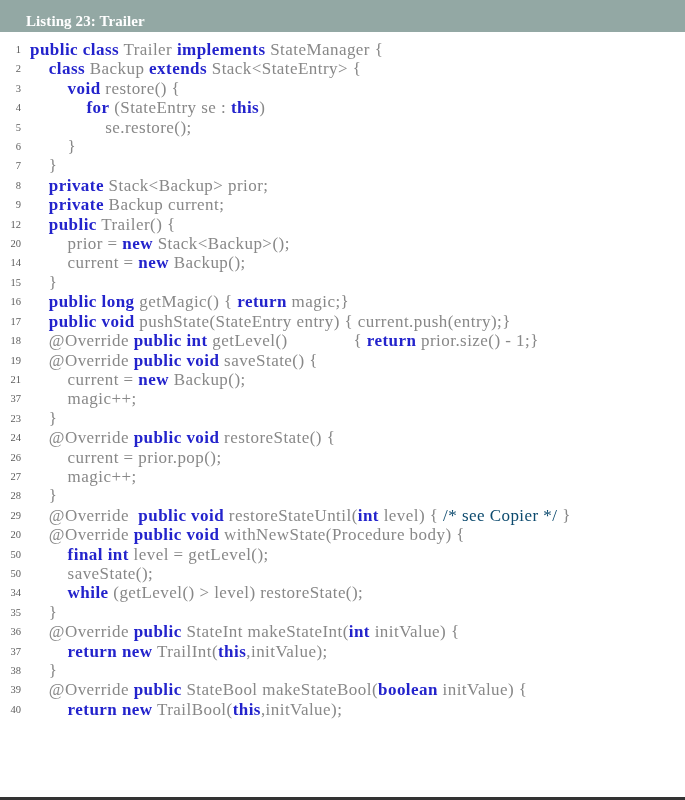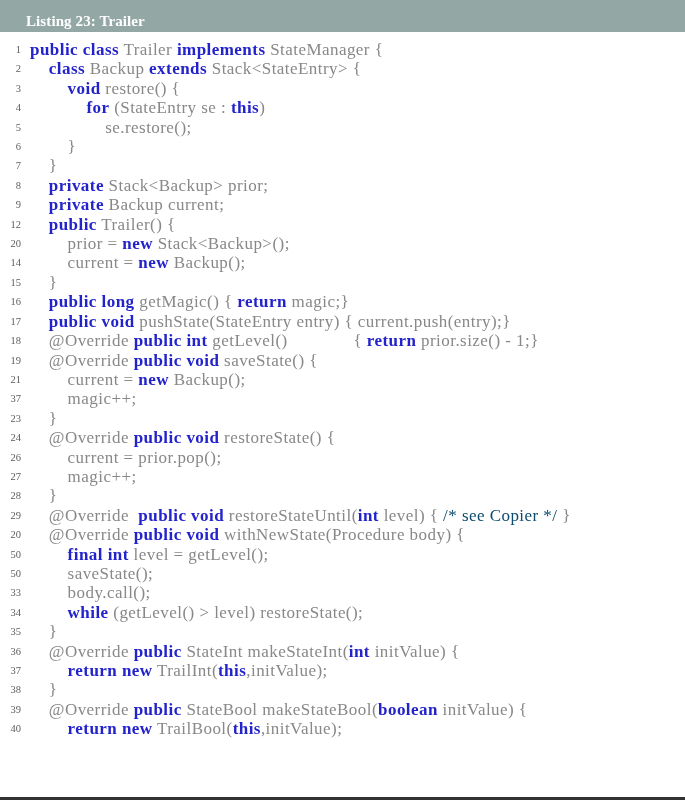--- a/index.html
+++ b/index.html
@@ -217,24 +217,20 @@
       </div>
       <div class="code-line">
         <div class="ln">50</div>
         <div class="src">        <span class="k">final</span> <span class="k">int</span> level = getLevel();</div>
       </div>
       <div class="code-line">
         <div class="ln">50</div>
         <div class="src">        saveState();</div>
       </div>
       <div class="code-line">
-        <div class="ln">33</div>
-        <div class="src">        body.call();</div>
-      </div>
-      <div class="code-line">
         <div class="ln">34</div>
         <div class="src">        <span class="k">while</span> (getLevel() &gt; level) restoreState();</div>
       </div>
       <div class="code-line">
         <div class="ln">35</div>
         <div class="src">    }</div>
       </div>
       <div class="code-line">
         <div class="ln">36</div>
         <div class="src">    @Override <span class="k">public</span> StateInt makeStateInt(<span class="k">int</span> initValue) {</div>

